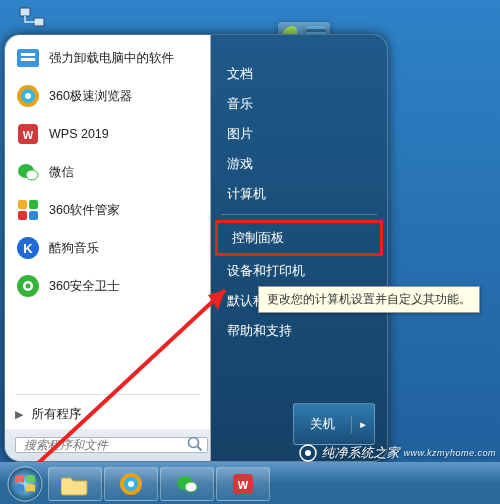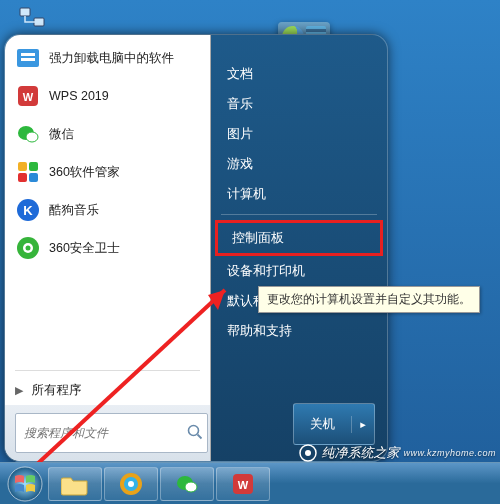--- a/index.html
+++ b/index.html
@@ -83,21 +83,21 @@
   .all-programs .tri { margin-right: 8px; font-size: 11px; color: #666; }
 
   .search-bar {
     display: flex;
     align-items: center;
     padding: 8px 10px;
     background: linear-gradient(#e9eef4, #d8e1ea);
   }
   .search-input {
     flex: 1;
-    height: 40px;
+    height: 16px;
     border: 1px solid #a9b7c7;
     border-radius: 2px;
     background: #fff;
     font-size: 12px;
     color: #0f172a;
     font-style: italic;
     padding: 0 26px 0 8px;
     outline: none;
   }
   .search-icon-wrap {
@@ -217,20 +217,28 @@
 <div class="start-menu">
   <div class="left-pane">
     <div class="program-list">
       <div class="program-item">
         <span class="pi-icon"><svg viewBox="0 0 26 26">
               <rect x="2" y="4" width="22" height="18" rx="2" fill="#3a97e0"></rect>
               <rect x="6" y="8" width="14" height="3" fill="#fff"></rect>
               <rect x="6" y="13" width="14" height="3" fill="#fff"></rect>
             </svg></span>
         <span>强力卸载电脑中的软件</span>
+      </div>
+      <div class="program-item">
+        <span class="pi-icon"><svg viewBox="0 0 26 26">
+              <circle cx="13" cy="13" r="11" fill="#e8a21a"></circle>
+              <circle cx="13" cy="13" r="7" fill="#34b3e8"></circle>
+              <circle cx="13" cy="13" r="3" fill="#fff"></circle>
+            </svg></span>
+        <span>360极速浏览器</span>
       </div>
       <div class="program-item">
         <span class="pi-icon"><svg viewBox="0 0 26 26">
               <rect x="3" y="3" width="20" height="20" rx="4" fill="#d23a3a"></rect>
               <text x="13" y="18" text-anchor="middle" font-size="11" font-weight="bold" fill="#fff">W</text>
             </svg></span>
         <span>WPS 2019</span>
       </div>
       <div class="program-item">
         <span class="pi-icon"><svg viewBox="0 0 26 26">

